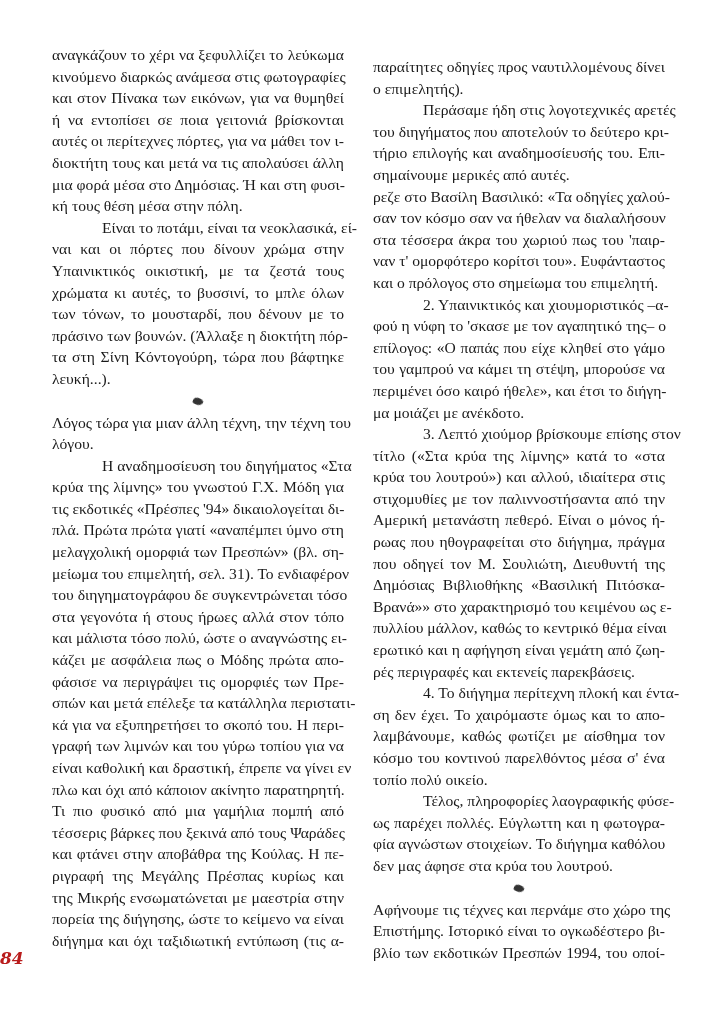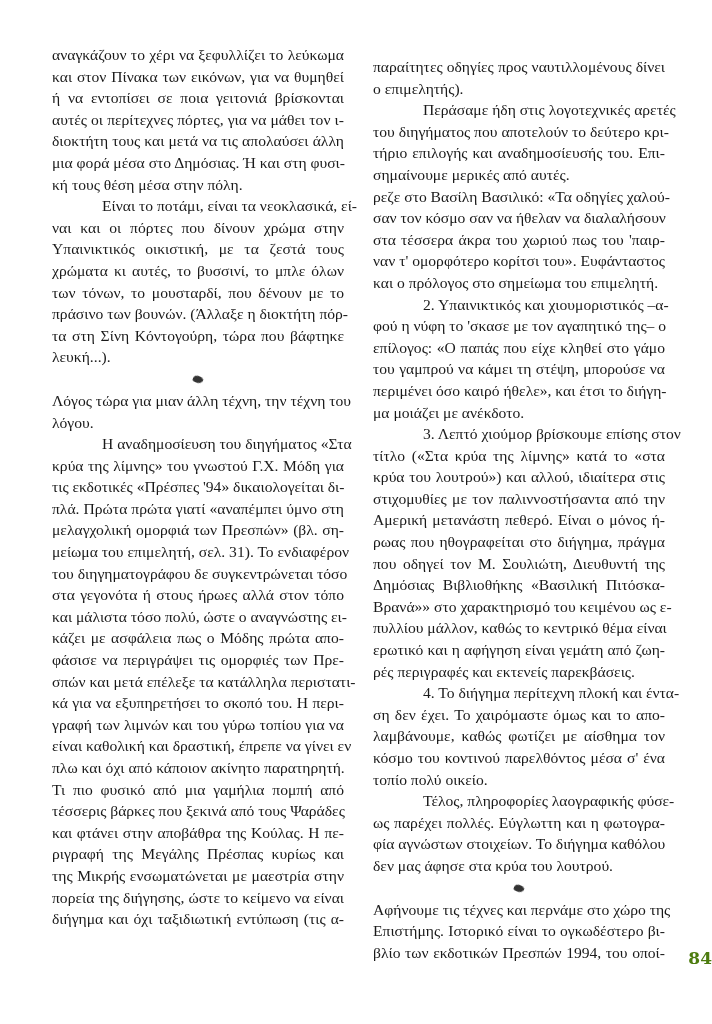--- a/index.html
+++ b/index.html
@@ -14,31 +14,32 @@
   .col.right { left: 373px; margin-top: 12px; }
   .line { display: block; white-space: nowrap; height: 21.6px; text-align: justify; text-align-last: justify; }
   .line.last { text-align-last: left; }
   .line.indent { padding-left: 50px; }
   .ornament { display: block; height: 22px; text-align: center; font-size: 13px; line-height: 22px; color: #222; }
   .ornament span {
     display: inline-block; width: 10px; height: 7px; background: #333; border-radius: 50% 40% 60% 30%;
     transform: rotate(25deg); margin-top: 6px; filter: blur(0.6px);
   }
   .page-number {
-    position: absolute; left: 0; width: 712px; top: 948px; text-align: right;
-    font-family: "DejaVu Serif", serif; font-weight: bold; font-size: 17px; color: #4d7c0f;
+    position: absolute; left: 0; width: 712px; top: 948px; text-align: left;
+    font-family: "DejaVu Serif", serif; font-weight: bold; font-style: italic; font-size: 17px; color: #b91c1c;
   }
 </style>
 </head>
 <body>
 
 <div class="page">
 
   <div class="col left">
     <span class="line">αναγκάζουν το χέρι να ξεφυλλίζει το λεύκωμα</span>
+    <span class="line">κινούμενο διαρκώς ανάμεσα στις φωτογραφίες</span>
     <span class="line">και στον Πίνακα των εικόνων, για να θυμηθεί</span>
     <span class="line">ή να εντοπίσει σε ποια γειτονιά βρίσκονται</span>
     <span class="line">αυτές οι περίτεχνες πόρτες, για να μάθει τον ι-</span>
     <span class="line">διοκτήτη τους και μετά να τις απολαύσει άλλη</span>
     <span class="line">μια φορά μέσα στο Δημόσιας. Ή και στη φυσι-</span>
     <span class="line last">κή τους θέση μέσα στην πόλη.</span>
     <span class="line indent">Είναι το ποτάμι, είναι τα νεοκλασικά, εί-</span>
     <span class="line">ναι και οι πόρτες που δίνουν χρώμα στην</span>
     <span class="line">Υπαινικτικός οικιστική, με τα ζεστά τους</span>
     <span class="line">χρώματα κι αυτές, το βυσσινί, το μπλε όλων</span>

